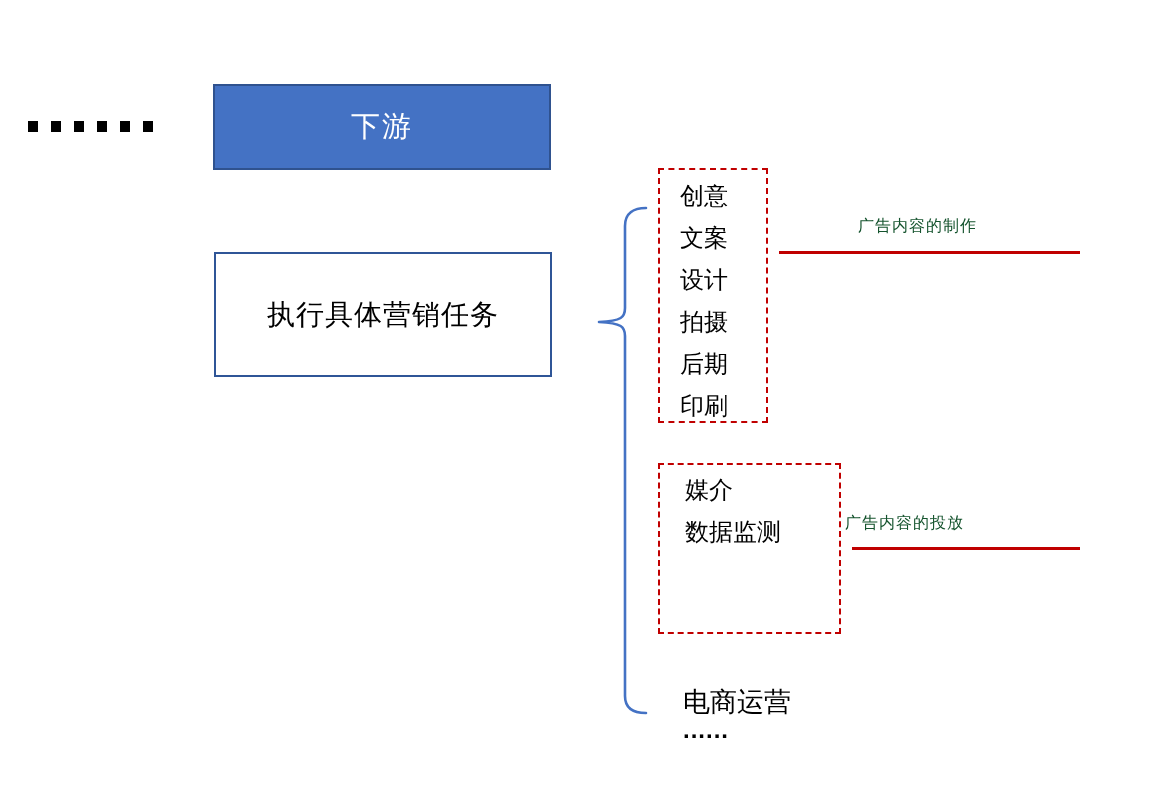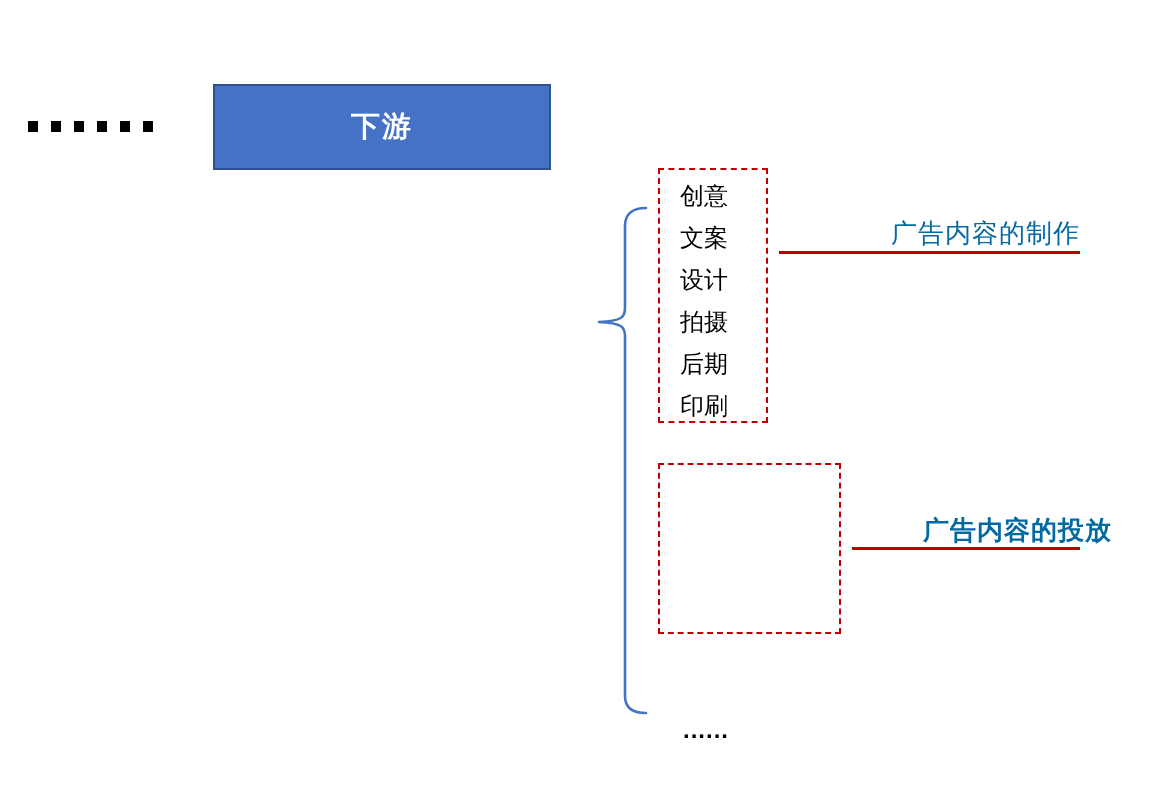--- a/index.html
+++ b/index.html
@@ -37,21 +37,21 @@
     height: 82px;
     background: #4472C4;
     border: 2.5px solid #2F528F;
     display: flex;
     align-items: center;
     justify-content: center;
   }
   .header-box .label {
     color: #ffffff;
     font-size: 29px;
-    font-weight: bold;
+    font-weight: normal;
     letter-spacing: 2px;
   }
   
   .task-box {
     position: absolute;
     left: 214px;
     top: 252px;
     width: 334px;
     height: 121px;
     background: #ffffff;
@@ -112,28 +112,27 @@
   .red-line {
     position: absolute;
     height: 3px;
     background: #C00000;
   }
   .red-line.line1 { left: 779px; top: 251px; width: 301px; }
   .red-line.line2 { left: 852px; top: 547px; width: 228px; }
   .annotation {
     position: absolute;
     width: 222px;
-    text-align: right;
-    font-size: 26px;
-    color: #0369a1;
+    font-size: 16px;
+    color: #14532d;
     letter-spacing: 1px;
     white-space: nowrap;
   }
   .annotation.ann1 { left: 858px; top: 216px; }
-  .annotation.ann2 { left: 890px; top: 513px; font-weight: bold; }
+  .annotation.ann2 { left: 845px; top: 513px; }
   
   .ecommerce-label {
     position: absolute;
     left: 683px;
     top: 684px;
     font-size: 27px;
     color: #000000;
     white-space: nowrap;
   }
   .bottom-ellipsis {
@@ -157,38 +156,44 @@
     <span class="dot"></span>
     <span class="dot"></span>
     <span class="dot"></span>
     <span class="dot"></span>
   </div>
 
   <div class="header-box">
     <span class="label">下游</span>
   </div>
 
+  <div class="task-box">
+    <span class="label">执行具体营销任务</span>
+  </div>
 
   <svg class="brace" viewBox="0 0 62 515" xmlns="http://www.w3.org/2000/svg">
     <path d="M56,4 C44,4 35,9 35,22 L35,104 C35,113 32,117 9,118 C32,119 35,123 35,132 L35,492 C35,505 44,509 56,509"></path>
   </svg>
 
   <div class="dashed-box group1">
     <span class="item">创意</span>
     <span class="item">文案</span>
     <span class="item">设计</span>
     <span class="item">拍摄</span>
     <span class="item">后期</span>
     <span class="item">印刷</span>
   </div>
 
   <div class="annotation ann1">广告内容的制作</div>
   <div class="red-line line1"></div>
 
   <div class="dashed-box group2">
+    <span class="item">媒介</span>
+    <span class="item">数据监测</span>
   </div>
 
   <div class="annotation ann2">广告内容的投放</div>
   <div class="red-line line2"></div>
 
+  <div class="ecommerce-label">电商运营</div>
   <div class="bottom-ellipsis">......</div>
 
 </div>
 
 </body></html>

